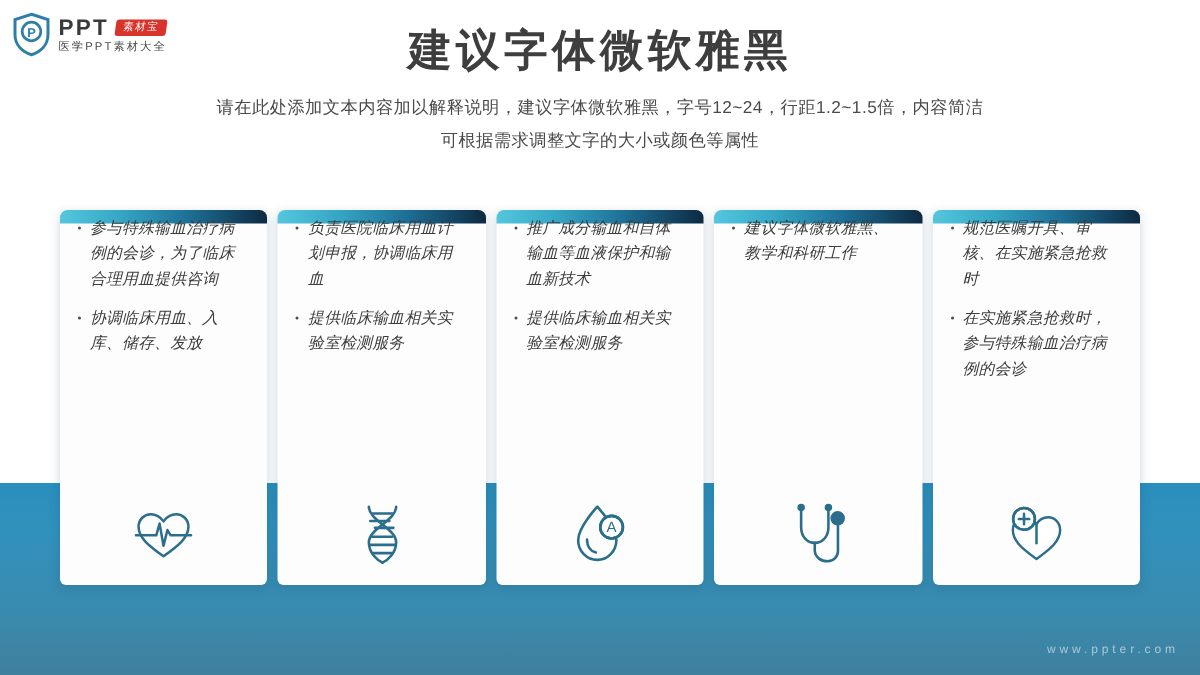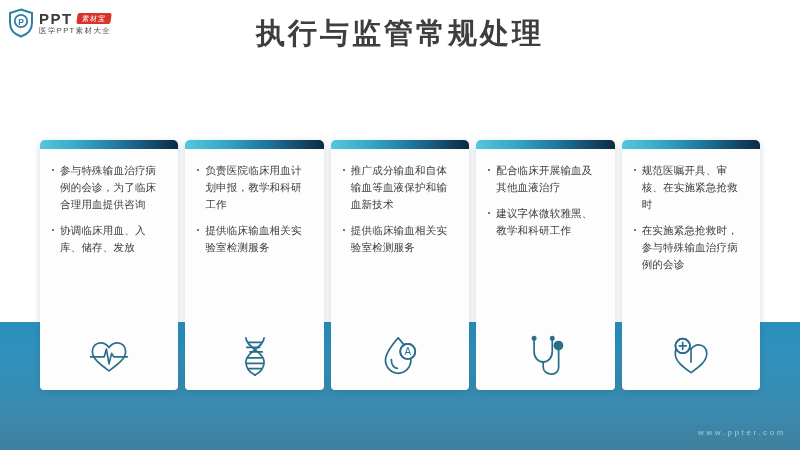--- a/index.html
+++ b/index.html
@@ -78,22 +78,23 @@
     background:#fdfdfd;
     border-radius:4px;
     box-shadow:0 2px 7px rgba(20,60,80,0.20);
   }
   .card-accent {
     position:absolute; left:0; top:0; width:100%; height:9px;
     border-radius:5px 5px 0 0;
     background:linear-gradient(90deg,#55c6dd 0%,#36a8c6 28%,#1d6f96 62%,#0d2a42 100%);
   }
   .card-body {
-    padding:22px 13px 4px 11px;
+    padding:4px 13px 4px 11px;
     flex:1 1 auto;
+    font-style:italic;
   }
   .bullets { list-style:none; }
   .bullets li {
     position:relative;
     padding-left:9px;
     font-size:10.5px;
     line-height:1.62;
     color:#3c3c3c;
     margin-bottom:9px;
     letter-spacing:0.2px;
@@ -135,22 +136,26 @@
     </div>
     <div class="logo-text">
       <div class="row1">
         <span class="ppt">PPT</span>
         <span class="badge">素材宝</span>
       </div>
       <div class="sub">医学PPT素材大全</div>
     </div>
   </div>
 
-  <div id="page-title">执行与监管常规处理</div>
-
+  <div id="page-title">建议字体微软雅黑</div>
+
+  <div id="subtitle">
+    <span class="line">请在此处添加文本内容加以解释说明，建议字体微软雅黑，字号12~24，行距1.2~1.5倍，内容简洁</span>
+    <span class="line">可根据需求调整文字的大小或颜色等属性</span>
+  </div>
 
   <div id="cards">
 
     <div class="card">
       <div class="card-accent"></div>
       <div class="card-body">
         <ul class="bullets">
           <li>参与特殊输血治疗病例的会诊，为了临床合理用血提供咨询</li>
           <li>协调临床用血、入库、储存、发放</li>
         </ul>
@@ -160,21 +165,21 @@
           <path d="M24 41 C13 33 5 27 5 18.5 C5 12.8 9.4 9 14.3 9 C18 9 21.6 11 24 14.4 C26.4 11 30 9 33.7 9 C38.6 9 43 12.8 43 18.5 C43 27 35 33 24 41 Z" fill="none" stroke="#2a6e8c" stroke-width="1.9" stroke-linejoin="round"></path>
           <polyline points="3,25 15,25 18.5,25 21,16 24,33 27,21 29.5,25 45,25" fill="none" stroke="#2a6e8c" stroke-width="1.9" stroke-linejoin="round" stroke-linecap="round"></polyline>
         </svg>
       </div>
     </div>
 
     <div class="card">
       <div class="card-accent"></div>
       <div class="card-body">
         <ul class="bullets">
-          <li>负责医院临床用血计划申报，教学和科研工作</li>
+          <li>负责医院临床用血计划申报，协调临床用血</li>
           <li>提供临床输血相关实验室检测服务</li>
         </ul>
       </div>
       <div class="card-icon">
         <svg width="40" height="44" viewBox="0 0 44 48">
           <g fill="none" stroke="#2a6e8c" stroke-width="1.9" stroke-linecap="round">
             <path d="M12 4 C12 14 32 20 32 30 C32 38 26 43 22 45"></path>
             <path d="M32 4 C32 14 12 20 12 30 C12 38 18 43 22 45"></path>
             <line x1="14.5" y1="9" x2="29.5" y2="9"></line>
             <line x1="13" y1="14.5" x2="27" y2="14.5"></line>
@@ -205,21 +210,20 @@
             <text x="30.5" y="22.8" font-size="11" fill="#2a6e8c" stroke="none" text-anchor="middle" font-family="Liberation Sans, sans-serif">A</text>
           </g>
         </svg>
       </div>
     </div>
 
     <div class="card">
       <div class="card-accent"></div>
       <div class="card-body">
         <ul class="bullets">
-          <li>配合临床开展输血及其他血液治疗</li>
           <li>建议字体微软雅黑、教学和科研工作</li>
         </ul>
       </div>
       <div class="card-icon">
         <svg width="40" height="44" viewBox="0 0 44 48">
           <g fill="none" stroke="#2a6e8c" stroke-width="1.9" stroke-linecap="round">
             <path d="M10 5 L10 19 C10 26 14.5 30.5 20 30.5 C25.5 30.5 30 26 30 19 L30 5"></path>
             <circle cx="10" cy="4.5" r="1.8" fill="#2a6e8c"></circle>
             <circle cx="30" cy="4.5" r="1.8" fill="#2a6e8c"></circle>
             <path d="M20 30.5 L20 36 C20 41 24.5 44 29.5 44 C34 44 37 40.5 37 36.5 L37 16.5"></path>

